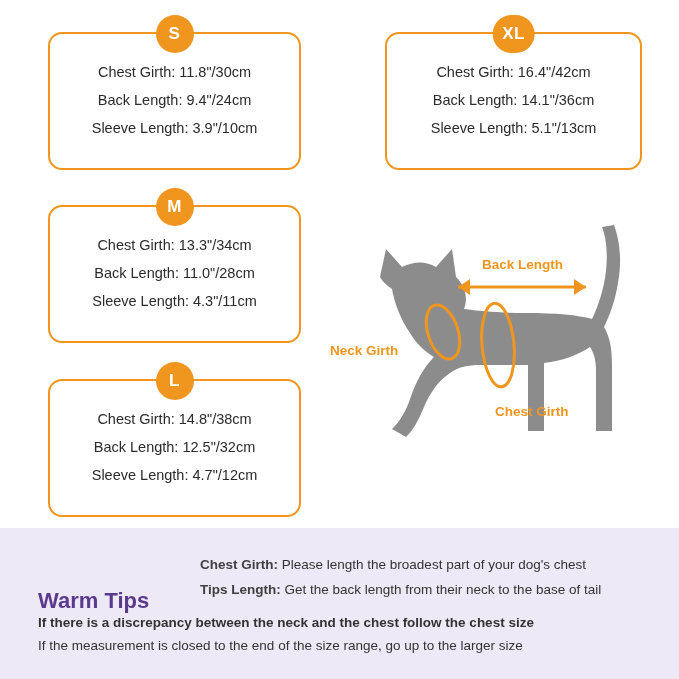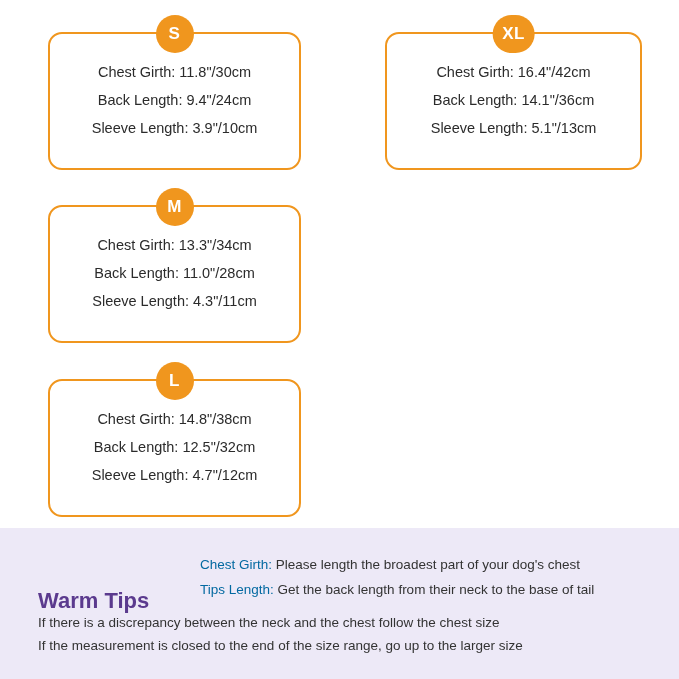--- a/index.html
+++ b/index.html
@@ -109,26 +109,26 @@
     color: #5B3A8E;
     font-weight: bold;
   }
   .tip-row {
     position: absolute;
     font-size: 13.5px;
     color: #333333;
     white-space: nowrap;
   }
   .tip-key {
-    color: #0369a1;
-    font-weight: normal;
+    color: #404040;
+    font-weight: bold;
   }
   #tip-row-1 { left: 200px; top: 29px; }
   #tip-row-2 { left: 200px; top: 54px; }
-  #tip-row-3 { left: 38px;  top: 87px; }
+  #tip-row-3 { left: 38px;  top: 87px; font-weight: bold; }
   #tip-row-4 { left: 38px;  top: 110px; }
 </style>
 </head>
 <body>
 
 <div id="page">
 
   <div class="size-card" id="card-s">
     <div class="size-badge">S</div>
     <div class="card-lines">
@@ -158,20 +158,71 @@
 
   <div class="size-card" id="card-l">
     <div class="size-badge">L</div>
     <div class="card-lines">
       <div class="card-line">Chest Girth: 14.8"/38cm</div>
       <div class="card-line">Back Length: 12.5"/32cm</div>
       <div class="card-line">Sleeve Length: 4.7"/12cm</div>
     </div>
   </div>
 
+  <div id="cat-area">
+    <svg width="330" height="290" viewBox="0 0 330 290">
+
+      <path fill="#8C8C8C" d="
+        M 50 62
+        L 56 34
+        L 72 52
+        C 84 46 96 46 106 52
+        L 122 34
+        L 126 62
+        C 136 72 138 84 134 94
+        C 150 96 172 98 196 98
+        C 226 98 248 100 262 104
+        C 268 92 274 74 276 56
+        C 278 38 276 22 272 12
+        L 284 10
+        C 290 26 292 46 288 68
+        C 285 86 280 100 274 112
+        C 280 122 282 134 282 150
+        L 282 216
+        L 266 216
+        L 266 156
+        C 266 146 264 138 260 132
+        C 248 140 232 146 214 148
+        L 214 216
+        L 198 216
+        L 198 150
+        L 150 150
+        C 138 150 128 152 120 158
+        C 108 166 100 178 94 192
+        C 88 206 84 214 76 222
+        L 62 214
+        C 70 206 76 196 80 184
+        C 86 166 94 152 104 142
+        C 94 136 86 128 80 118
+        C 70 104 64 86 62 74
+        C 56 70 52 66 50 62
+        Z"></path>
+
+      <ellipse cx="113" cy="117" rx="15" ry="28" fill="none" stroke="#F0961E" stroke-width="3" transform="rotate(-18 113 117)"></ellipse>
+
+      <ellipse cx="168" cy="130" rx="16" ry="42" fill="none" stroke="#F0961E" stroke-width="3" transform="rotate(-5 168 130)"></ellipse>
+
+      <line x1="128" y1="72" x2="256" y2="72" stroke="#F0961E" stroke-width="3"></line>
+      <path d="M 128 72 L 140 64 L 140 80 Z" fill="#F0961E"></path>
+      <path d="M 256 72 L 244 64 L 244 80 Z" fill="#F0961E"></path>
+    </svg>
+    <div class="diag-label" id="label-back-length">Back Length</div>
+    <div class="diag-label" id="label-neck-girth">Neck Girth</div>
+    <div class="diag-label" id="label-chest-girth">Chest Girth</div>
+  </div>
 
   <div id="tips-panel">
     <div id="tips-title">Warm Tips</div>
 
     <div class="tip-row" id="tip-row-1">
       <span class="tip-key">Chest Girth:</span><span> Please length the broadest part of your dog's chest</span>
     </div>
 
     <div class="tip-row" id="tip-row-2">
       <span class="tip-key">Tips Length:</span><span> Get the back length from their neck to the base of tail</span>

